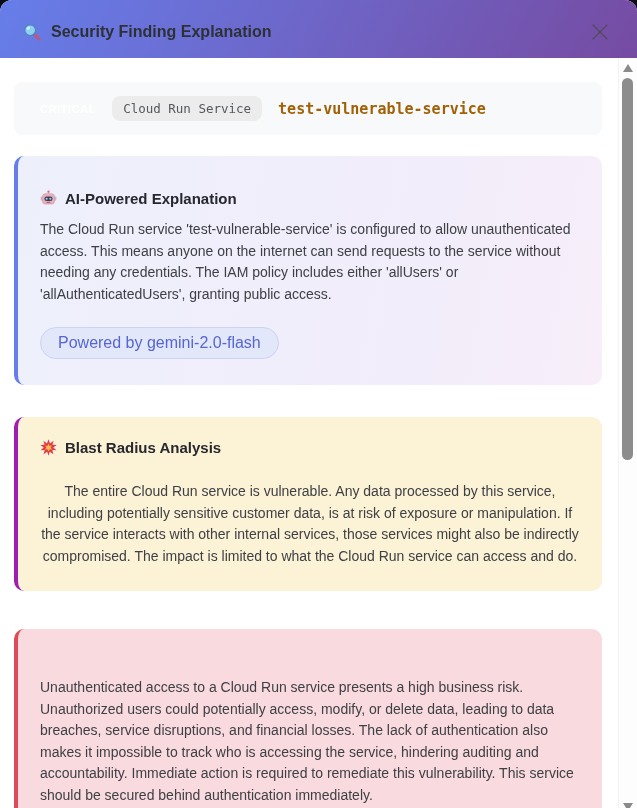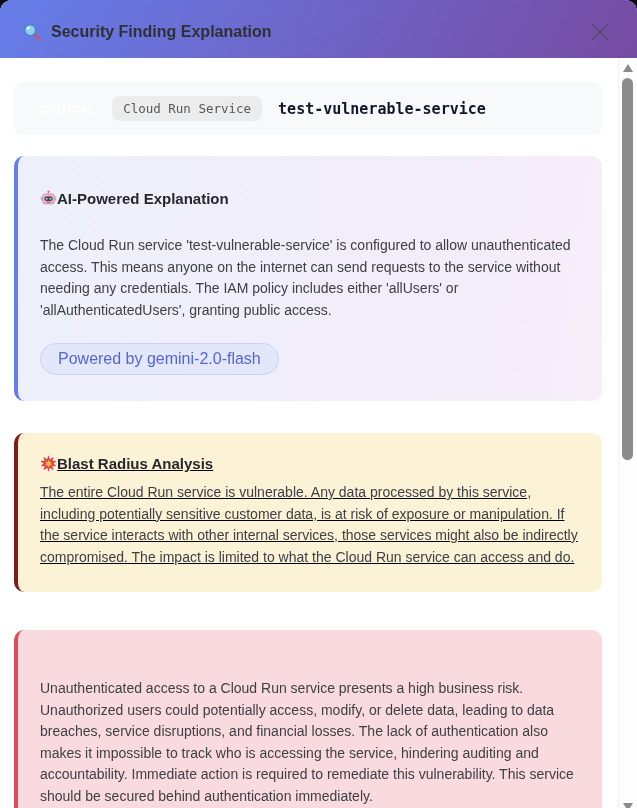--- a/index.html
+++ b/index.html
@@ -24,37 +24,37 @@
 
   
   .finding-strip { margin-top:24px; background:#f8f9fa; border-radius:8px;
                    padding:14px 16px 14px 26px; display:flex; align-items:center; gap:16px; }
   .sev-badge { color:#ffffff; font-size:11px; font-weight:bold;
                letter-spacing:.6px; text-transform:uppercase; }
   .type-pill { background:#ececec; color:#55585c; border-radius:8px;
                font-family:"DejaVu Sans Mono", monospace; font-size:12.5px;
                padding:5px 11px; }
   .res-name { font-family:"DejaVu Sans Mono", monospace; font-size:15px;
-              font-weight:600; color:#0f172a; }
+              font-weight:600; color:#a16207; }
 
   
   .card { border-radius:10px; padding:22px 22px 24px 22px; }
-  .card h3 { display:flex; align-items:center; gap:0; font-size:15px;
+  .card h3 { display:flex; align-items:center; gap:8px; font-size:15px;
              font-weight:bold; color:#26282e; }
-  .card p { margin-top:28px; font-size:14px; line-height:21.5px; color:#3e4045; }
+  .card p { margin-top:12px; font-size:14px; line-height:21.5px; color:#3e4045; }
 
   .card-ai { margin-top:21px; border-left:4px solid #667eea;
              background:linear-gradient(100deg,#edf0fb 0%, #f2edfa 70%, #f7eef9 100%);
              padding-top:34px; padding-bottom:26px; }
   .model-pill { display:inline-block; margin-top:22px; background:#e3e7fa;
                 border:1px solid #ccd3f4; color:#5566d4; font-size:16px;
                 padding:6px 17px; border-radius:16px; }
 
-  .card-blast { margin-top:32px; border-left:4px solid #7f1d1d; background:#fcf2d6;text-decoration:underline; }
-  .card-blast p { margin-top:10px; }
+  .card-blast { margin-top:32px; border-left:4px solid #a21caf; background:#fcf2d6; }
+  .card-blast p { margin-top:25px;text-align:center; }
 
   .card-risk { margin-top:38px; border-left:4px solid #df4a58; background:#f9dbdf;
                padding-bottom:40px; }
   .card-risk p { margin-top:26px; }
   .priority-box { margin-top:9px; background:#ffffff; border-radius:6px;
                   height:28px; display:flex; align-items:center; gap:10px;
                   padding:0 13px; }
   .priority-label { color:#4a6ae0; font-weight:bold; font-size:14px; }
   .priority-value { color:#212225; font-size:14px; }
 

